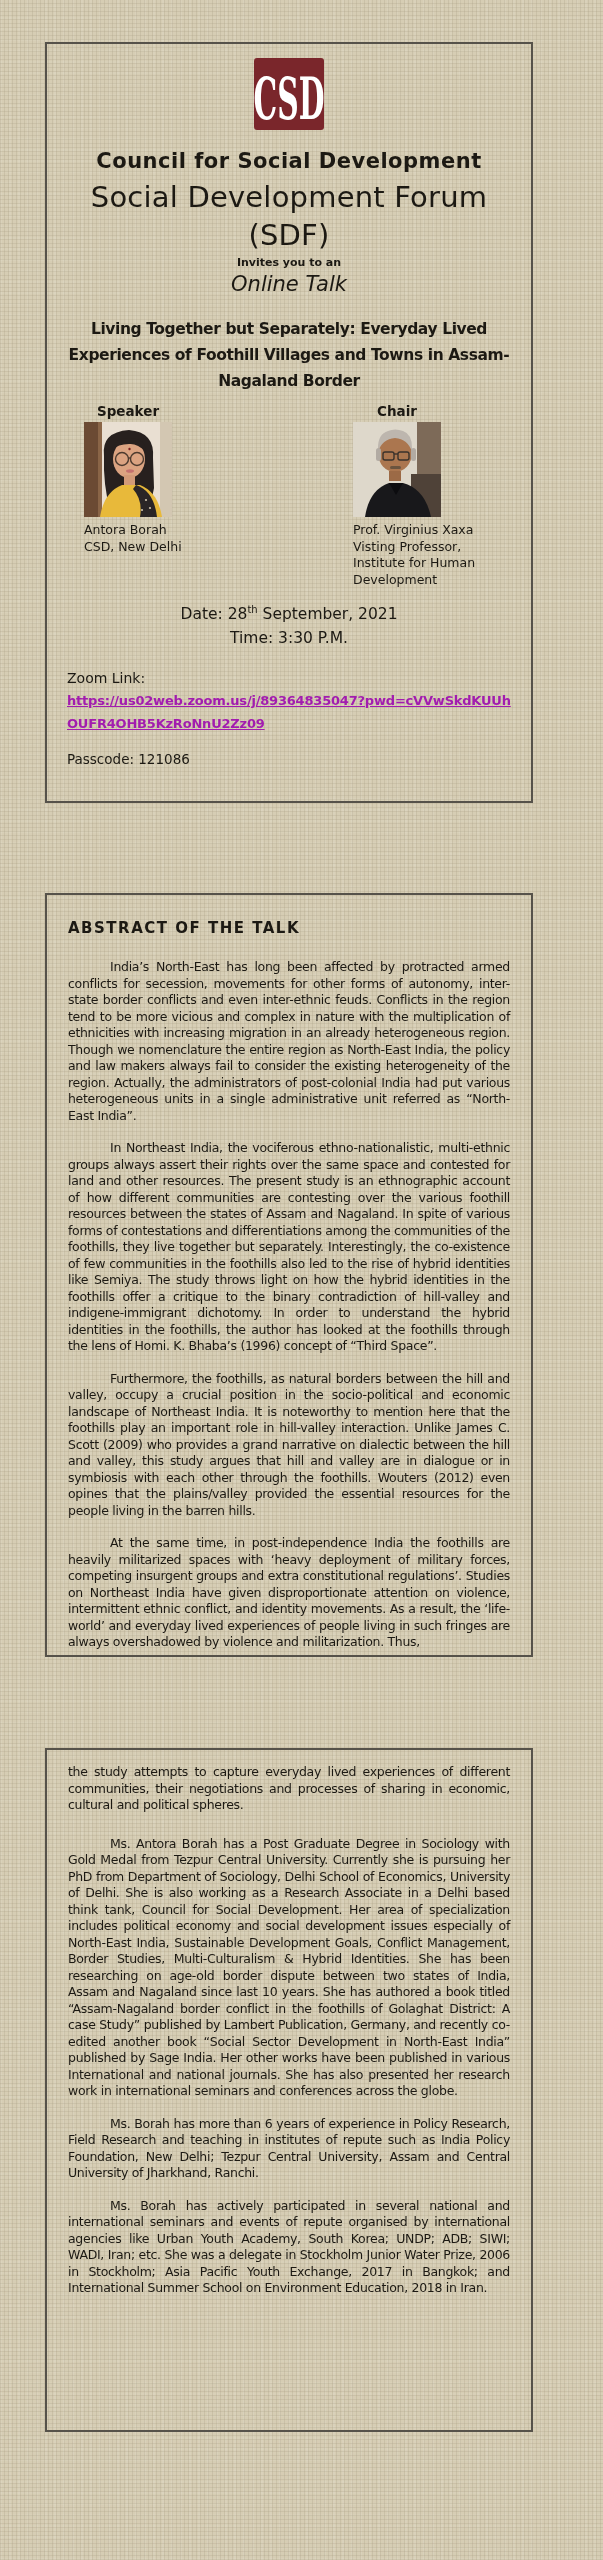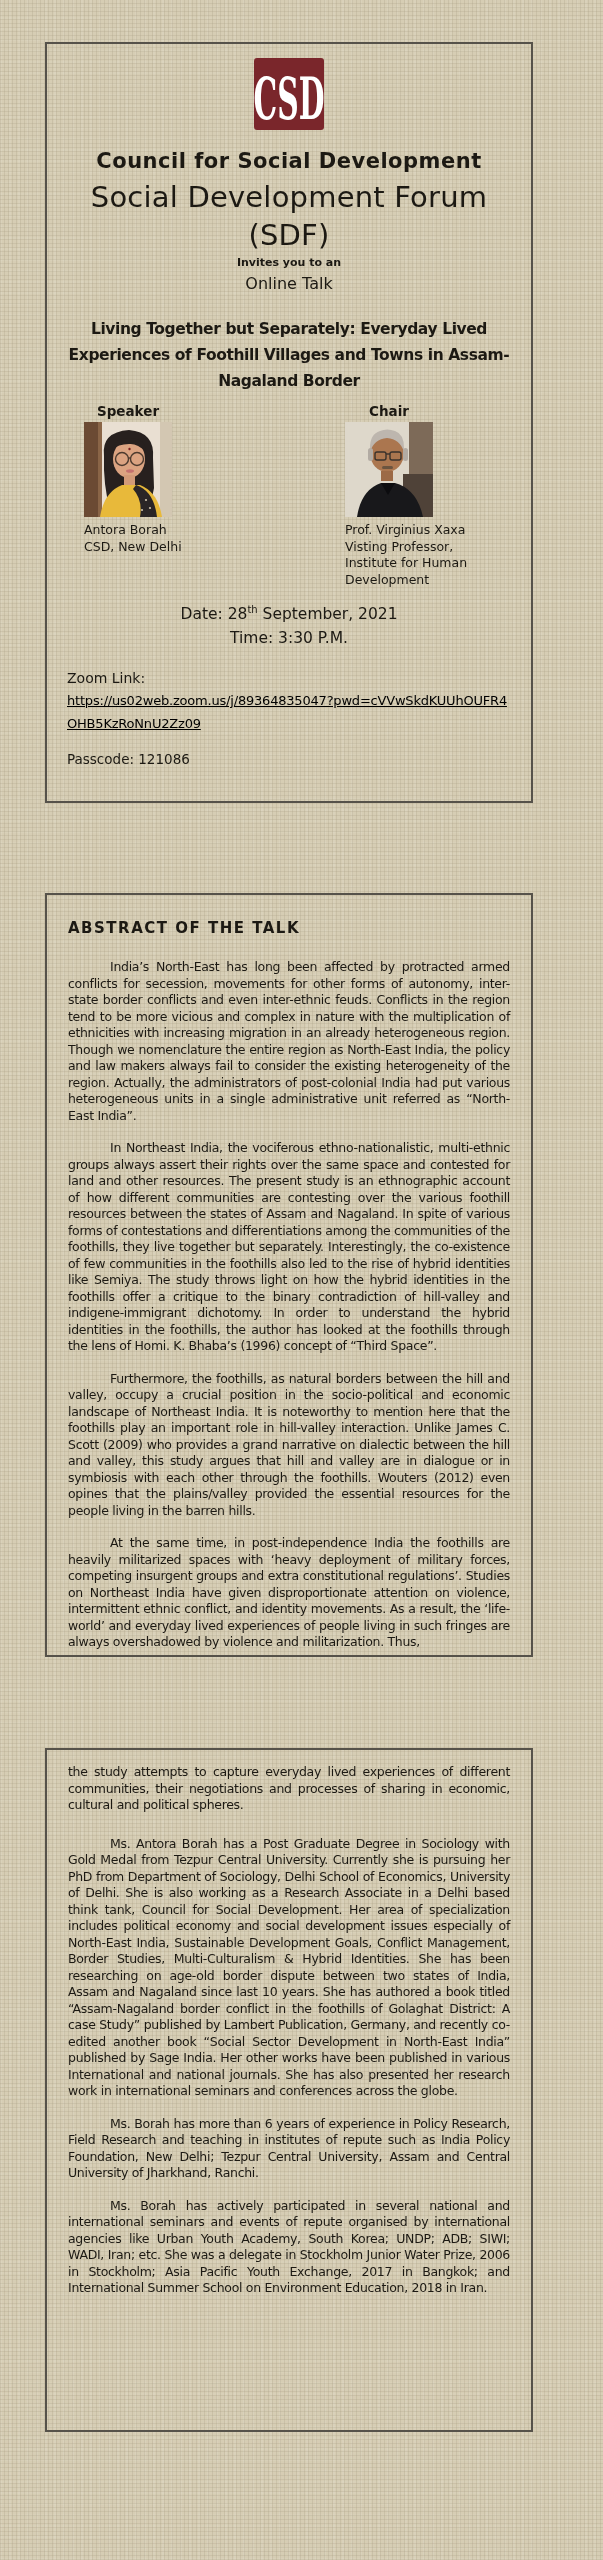--- a/index.html
+++ b/index.html
@@ -20,34 +20,34 @@
   }
   #page1{top:42px;height:761px;text-align:center;}
   #page2{top:893px;height:764px;padding:24px 21px 0 21px;}
   #page3{top:1748px;height:684px;padding:14px 21px 12px 21px;}
 
   
   .logo-box{width:70px;height:72px;margin:14px auto 17px auto;text-align:right;}
   .org-title{margin-top:18px;font-size:21px;font-weight:bold;letter-spacing:0.5px;line-height:26px;}
   .forum-title{margin-top:4px;font-size:29px;font-weight:normal;line-height:38px;letter-spacing:0.2px;}
   .invites{margin-top:2px;font-size:11px;font-weight:bold;line-height:14px;}
-  .online-talk{font-size:16px;line-height:28px;}
+  .online-talk{font-size:21px;line-height:28px;font-style:italic;}
   .talk-title{margin:18px 2px 0 2px;font-size:15.5px;font-weight:bold;line-height:26px;letter-spacing:-0.4px;}
-  .people{display:flex;justify-content:space-between;margin:8px 0 0 37px;padding-right:10px;text-align:left;}
+  .people{display:flex;justify-content:space-between;margin:8px 0 0 37px;padding-right:2px;text-align:left;}
   .speaker-col{width:120px;}
   .chair-col{width:176px;}
   .role-label{font-size:13.5px;font-weight:bold;line-height:18px;width:88px;text-align:center;}
   .photo{display:block;margin-top:2px;}
   .person-info{margin-top:5px;font-size:12.5px;line-height:16.5px;}
   .date-block{margin-top:10px;font-size:15.5px;line-height:24px;}
   .date-block sup{font-size:10px;}
   .zoom-sec{text-align:left;margin:18px 20px 0 20px;}
   .zoom-label{font-size:14px;line-height:21px;}
-  .zoom-url{font-size:13px;letter-spacing:-0.2px;line-height:23px;color:#000000;
-            text-decoration:underline;word-break:break-all;display:block;cursor:pointer;}
+  .zoom-url{font-size:13px;letter-spacing:-0.2px;line-height:23px;color:#a21caf;
+            text-decoration:underline;word-break:break-all;display:block;cursor:pointer;font-weight:bold;}
   .meeting-block{margin-top:14px;font-size:13.5px;line-height:20px;}
 
   
   .section-heading{text-align:left;font-size:15px;font-weight:bold;letter-spacing:1.5px;line-height:18px;}
   .para{font-size:12.5px;line-height:16.5px;letter-spacing:-0.3px;text-align:justify;
         text-indent:42px;margin:16px 0 0 0;}
   .para.first{margin-top:22px;}
   .para.no-indent{text-indent:0;margin-top:0;}
   #page3 .section-heading{margin-top:26px;}
 </style>

